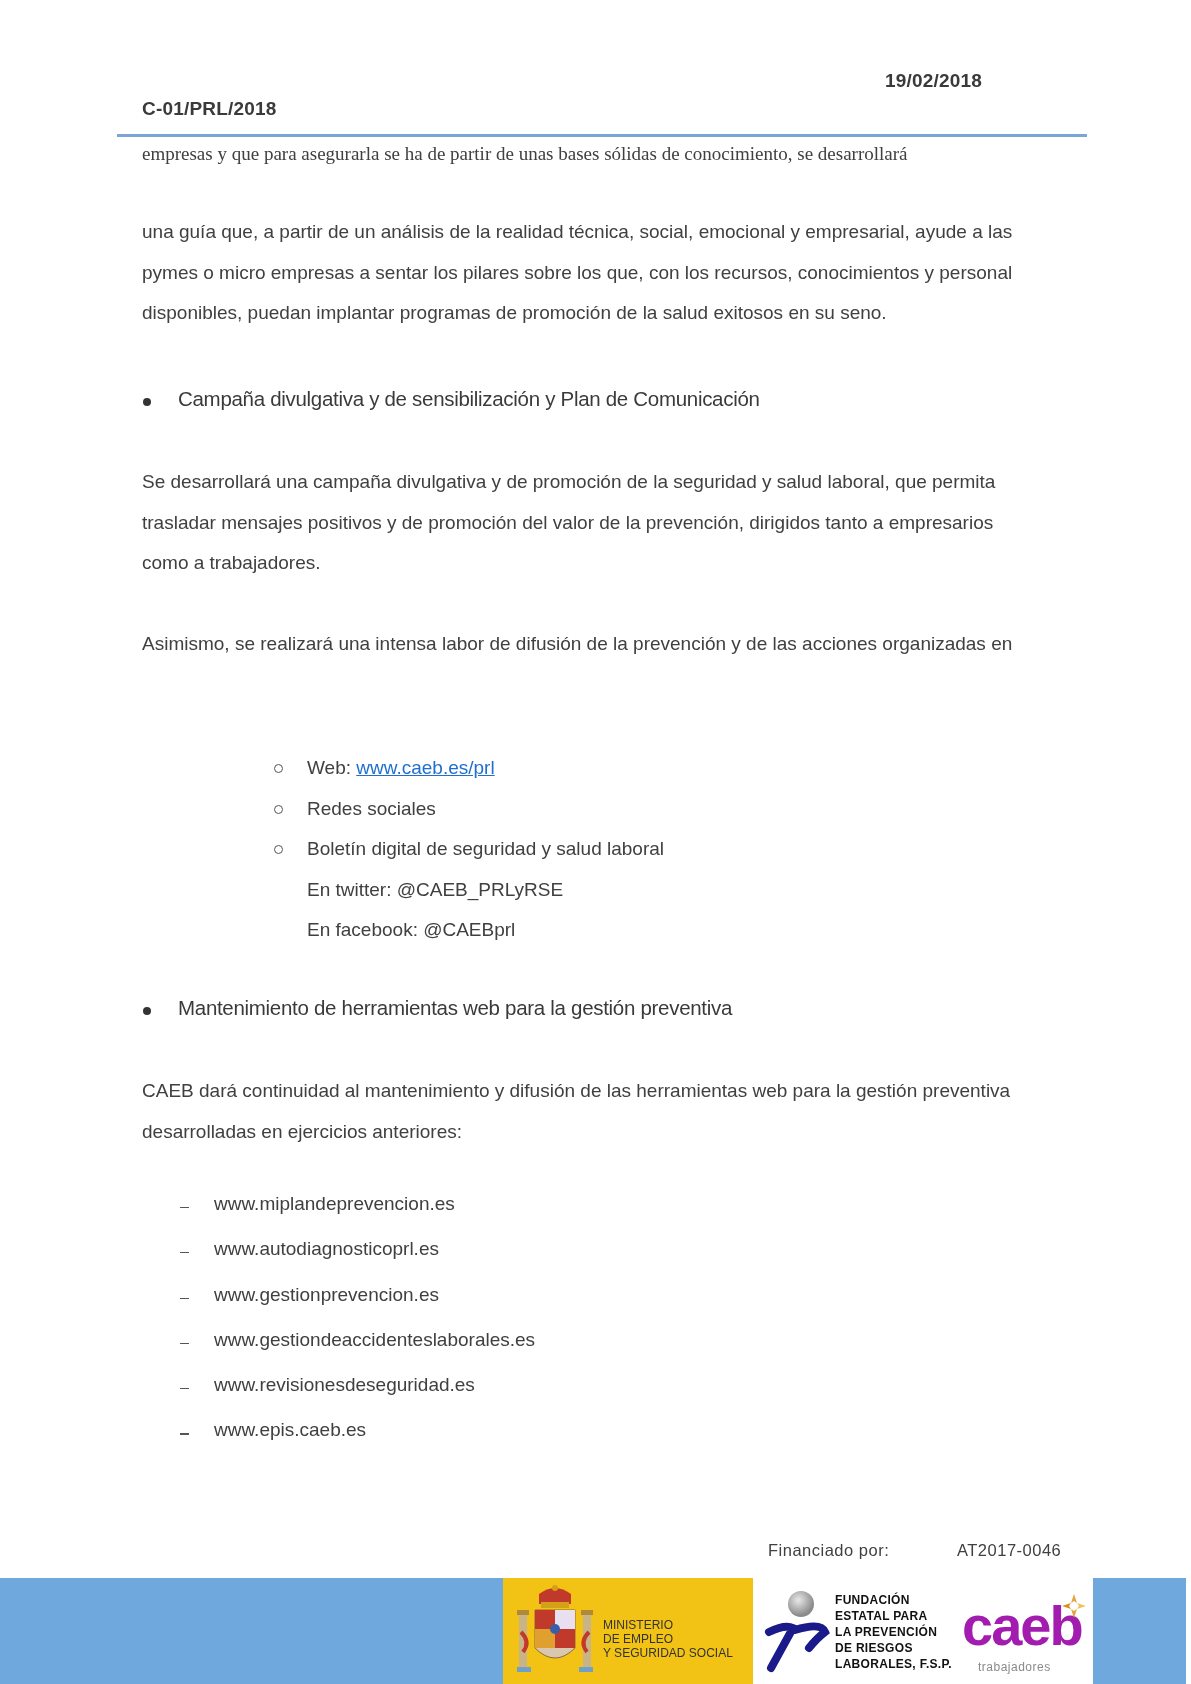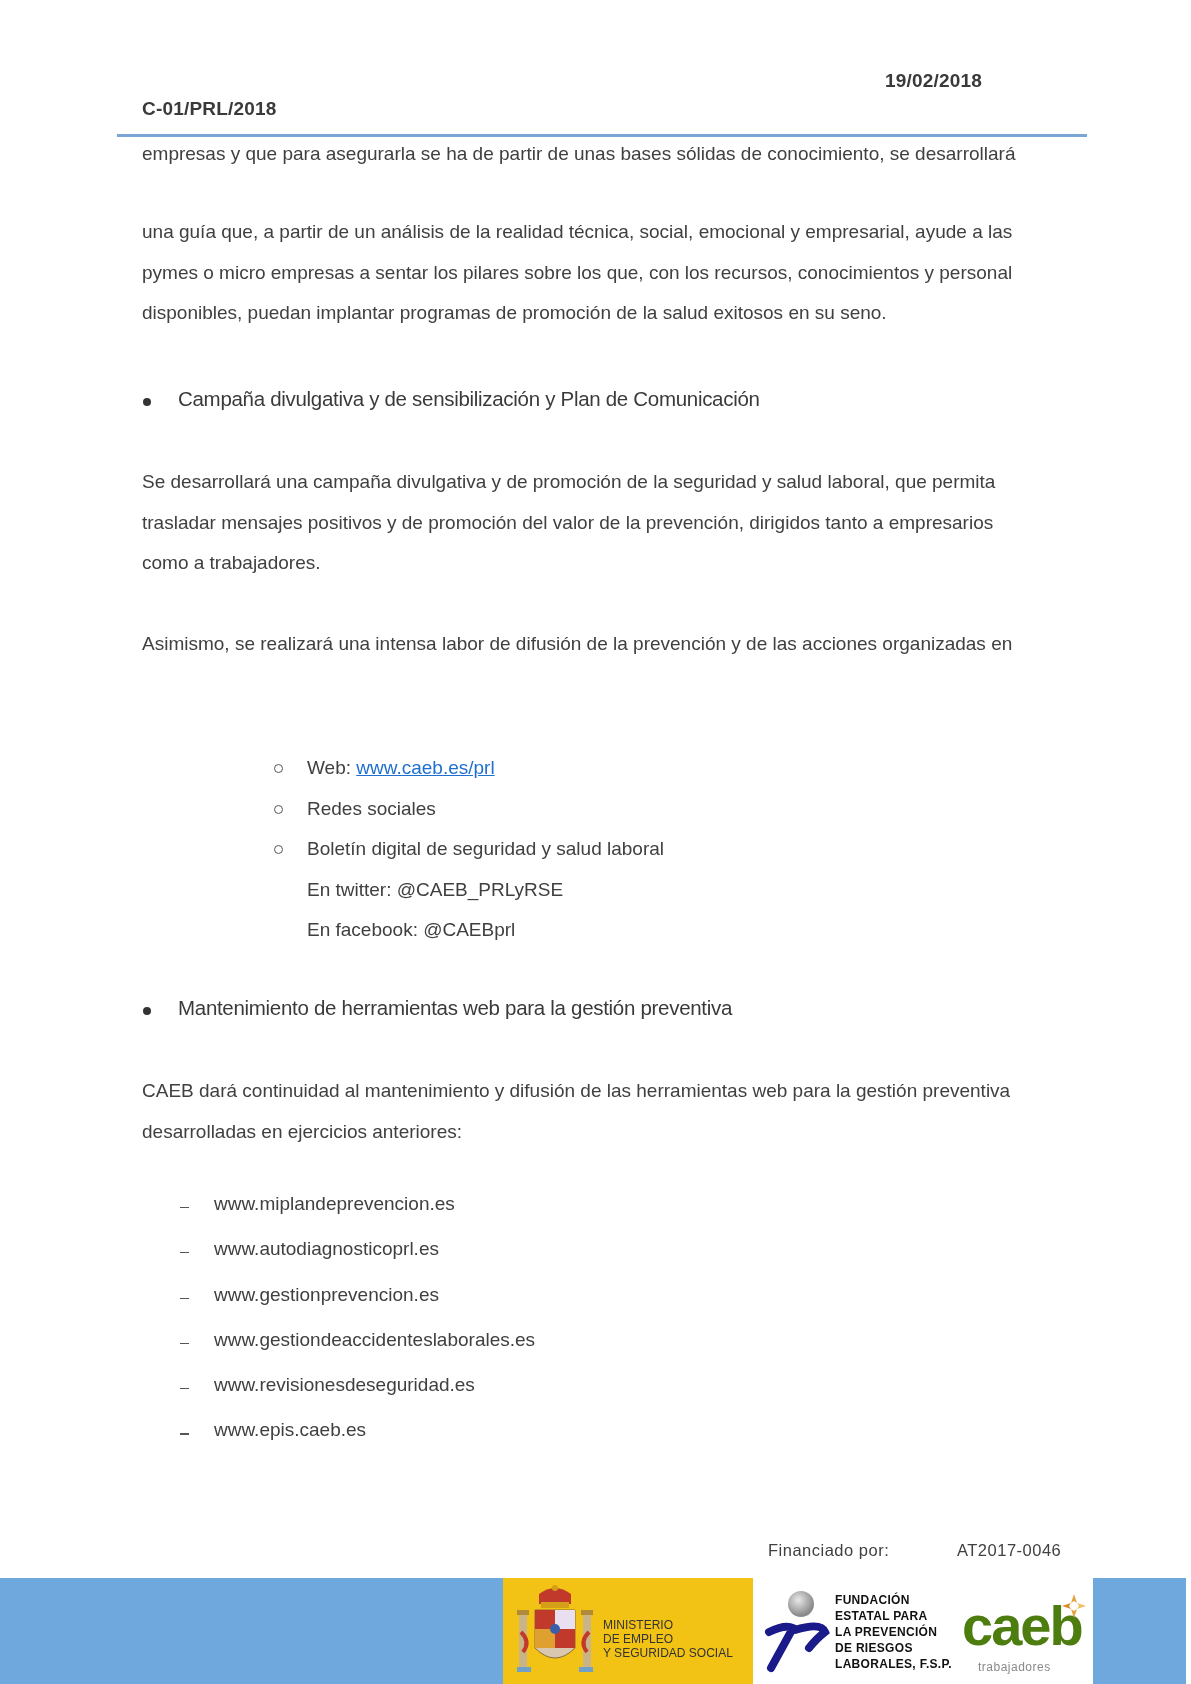--- a/index.html
+++ b/index.html
@@ -60,35 +60,35 @@
     white-space: nowrap;
   }
   .white-box {
     position: absolute; left: 753px; top: 1578px; width: 340px; height: 106px; background: #ffffff;
   }
   .fund-txt {
     position: absolute; left: 835px; top: 1592px; font-size: 12px; line-height: 16px; color: #111;
     font-weight: bold; letter-spacing: 0.3px; white-space: nowrap;
   }
   .caeb {
-    position: absolute; left: 962px; top: 1598px; font-size: 56px; color: #4d7c0f;
+    position: absolute; left: 962px; top: 1598px; font-size: 56px; color: #a21caf;
     font-weight: bold; letter-spacing: -2px; line-height: 56px; text-align: right;
   }
   .caeb-sub {
     position: absolute; left: 978px; top: 1660px; font-size: 12px; color: #8a8a8a; letter-spacing: 0.5px;
   }
 </style>
 </head>
 <body>
 
 <div class="hdr" id="hdr-code">C-01/PRL/2018</div>
 <div class="hdr" id="hdr-date">19/02/2018</div>
 <div class="hdr-rule"></div>
 
-<div class="p" style="top:134px;">
+<div class="p" style="top:134px;font-family:Liberation Serif, serif;">
   <span class="line">empresas y que para asegurarla se ha de partir de unas bases sólidas de conocimiento, se desarrollará</span>
 </div>
 
 <div class="p" style="top:212px;">
   <span class="line">una guía que, a partir de un análisis de la realidad técnica, social, emocional y empresarial, ayude a las</span>
   <span class="line">pymes o micro empresas a sentar los pilares sobre los que, con los recursos, conocimientos y personal</span>
   <span class="line">disponibles, puedan implantar programas de promoción de la salud exitosos en su seno.</span>
 </div>
 
 <div class="bullet-h" style="top:387px;">

